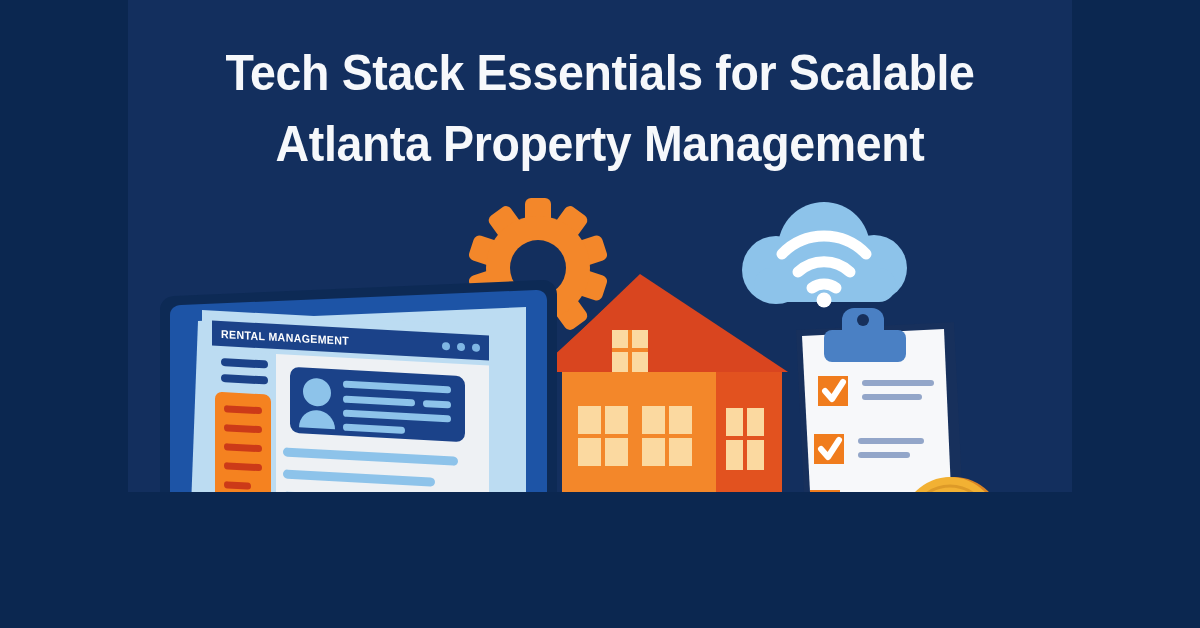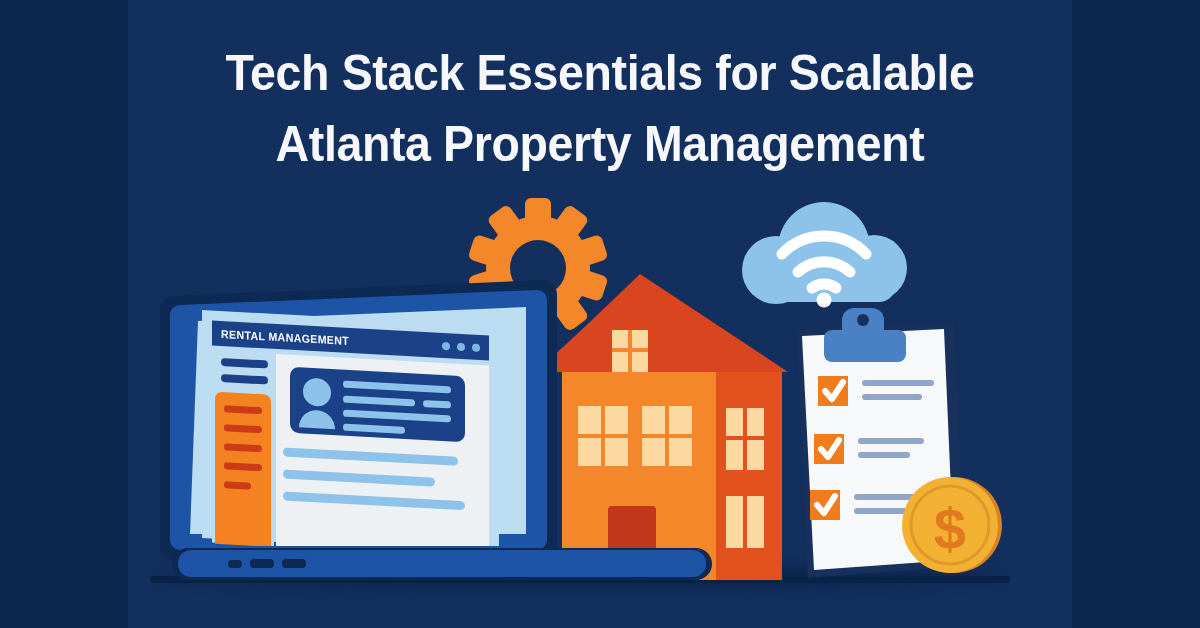--- a/index.html
+++ b/index.html
@@ -8,21 +8,21 @@
     padding: 0;
     background: #0b2750;
   }
   body {
     font-family: "Liberation Sans", sans-serif;
   }
 
   #canvas {
     position: relative;
     width: 1200px;
-    height: 628px;
+    height: 492px;
     overflow: hidden;
     background: #0b2750;
   }
 
   
   .bg-outer {
     position: absolute;
     inset: 0;
     background: #0b2750;
   }

